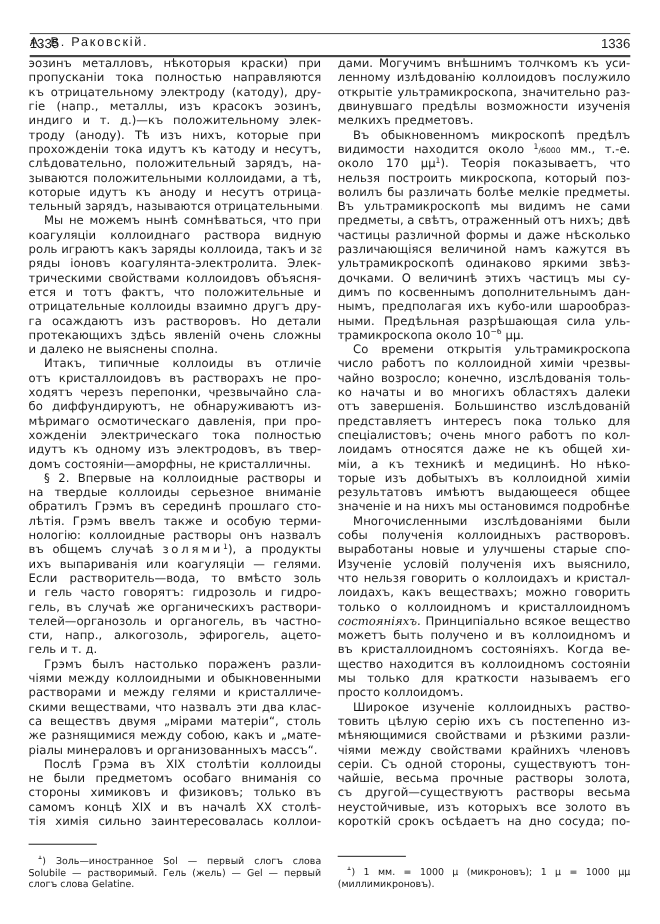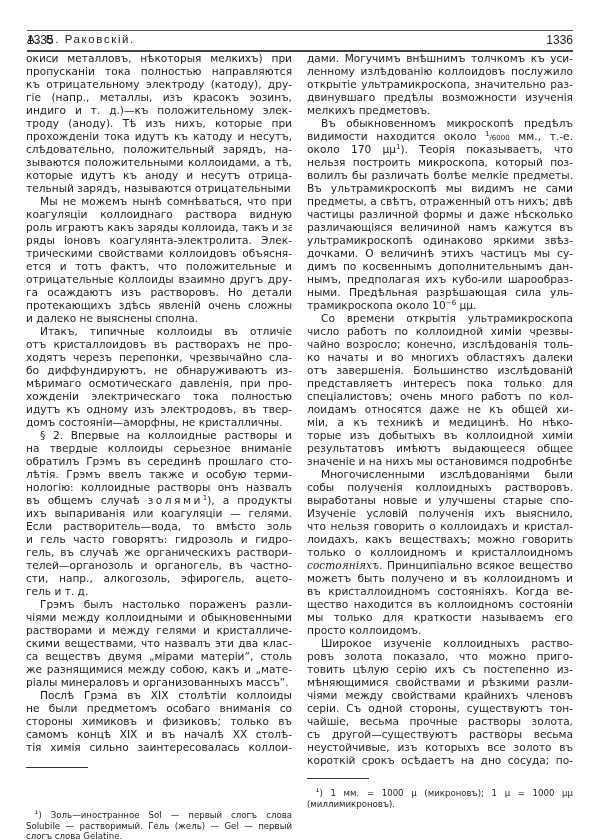--- a/index.html
+++ b/index.html
@@ -28,21 +28,21 @@
 </head>
 <body>
 
 <div class="header">
   <span class="pn left">1335</span>
   <span class="title">А. В. Раковскій.</span>
   <span class="pn right">1336</span>
 </div>
 
 <div class="col left" id="col-left">
-    <span class="line"><span>окиси металловъ, нѣкоторыя мелкихъ) при</span></span>
+    <span class="line"><span>эозинъ металловъ, нѣкоторыя краски) при</span></span>
     <span class="line"><span>пропусканіи тока полностью направляются</span></span>
     <span class="line"><span>къ отрицательному электроду (катоду), дру-</span></span>
     <span class="line"><span>гіе (напр., металлы, изъ красокъ эозинъ,</span></span>
     <span class="line"><span>индиго и т. д.)—къ положительному элек-</span></span>
     <span class="line"><span>троду (аноду). Тѣ изъ нихъ, которые при</span></span>
     <span class="line"><span>прохожденіи тока идутъ къ катоду и несутъ,</span></span>
     <span class="line"><span>слѣдовательно, положительный зарядъ, на-</span></span>
     <span class="line"><span>зываются положительными коллоидами, а тѣ,</span></span>
     <span class="line"><span>которые идутъ къ аноду и несутъ отрица-</span></span>
     <span class="line last"><span>тельный зарядъ, называются отрицательными.</span></span>
@@ -130,34 +130,33 @@
     <span class="line"><span>что нельзя говорить о коллоидахъ и кристал-</span></span>
     <span class="line"><span>лоидахъ, какъ веществахъ; можно говорить</span></span>
     <span class="line"><span>только о коллоидномъ и кристаллоидномъ</span></span>
     <span class="line"><span class="it">состояніяхъ</span><span>. Принципіально всякое вещество</span></span>
     <span class="line"><span>можетъ быть получено и въ коллоидномъ и</span></span>
     <span class="line"><span>въ кристаллоидномъ состояніяхъ. Когда ве-</span></span>
     <span class="line"><span>щество находится въ коллоидномъ состояніи</span></span>
     <span class="line"><span>мы только для краткости называемъ его</span></span>
     <span class="line last"><span>просто коллоидомъ.</span></span>
     <span class="line" style="padding-left: 14px;"><span>Широкое изученіе коллоидныхъ раство-</span></span>
-    <span class="line"><span>ровъ золота показало, что можно приго-</span></span>
     <span class="line"><span>товить цѣлую серію ихъ съ постепенно из-</span></span>
     <span class="line"><span>мѣняющимися свойствами и рѣзкими разли-</span></span>
     <span class="line"><span>чіями между свойствами крайнихъ членовъ</span></span>
     <span class="line"><span>серіи. Съ одной стороны, существуютъ тон-</span></span>
     <span class="line"><span>чайшіе, весьма прочные растворы золота,</span></span>
     <span class="line"><span>съ другой—существуютъ растворы весьма</span></span>
     <span class="line"><span>неустойчивые, изъ которыхъ все золото въ</span></span>
     <span class="line"><span>короткій срокъ осѣдаетъ на дно сосуда; по-</span></span>
   </div>
 
 <div class="fn-rule" style="left:26px; top:767px;"></div>
 <div class="fn" id="fn-left" style="left:26px; top:778px;">
-    <span class="line" style="padding-left: 8px; margin-top: 32px;"><sup>1</sup><span>) Золь—иностранное Sol — первый слогъ слова</span></span>
+    <span class="line" style="padding-left: 8px;"><sup>1</sup><span>) Золь—иностранное Sol — первый слогъ слова</span></span>
     <span class="line"><span>Solubile — растворимый. Гель (жель) — Gel — первый</span></span>
     <span class="line last"><span>слогъ слова Gelatine.</span></span>
   </div>
 
 <div class="fn-rule" style="left:307px; top:778px;"></div>
 <div class="fn" id="fn-right" style="left:307px; top:788px;">
     <span class="line" style="padding-left: 8px;"><sup>1</sup><span>) 1 мм. = 1000 μ (микроновъ); 1 μ = 1000 μμ</span></span>
     <span class="line last"><span>(миллимикроновъ).</span></span>
   </div>
 

